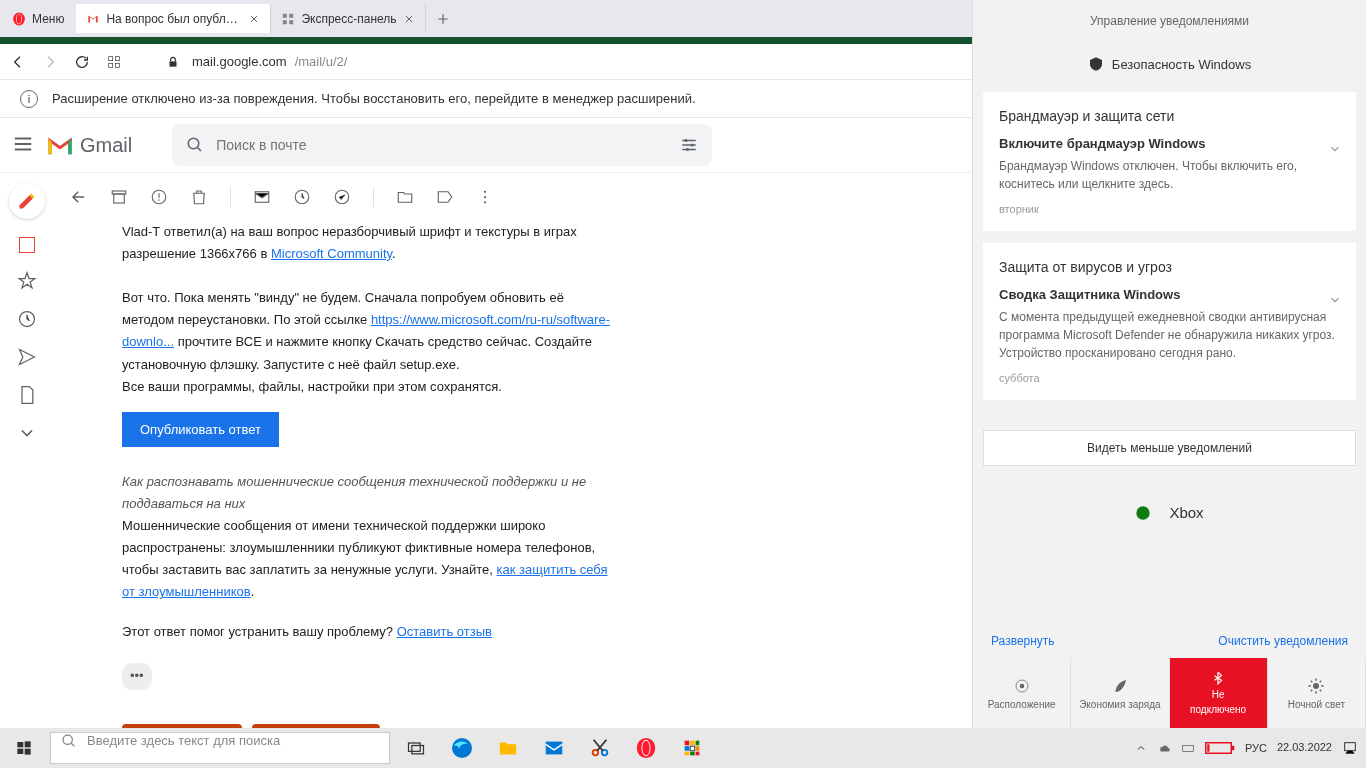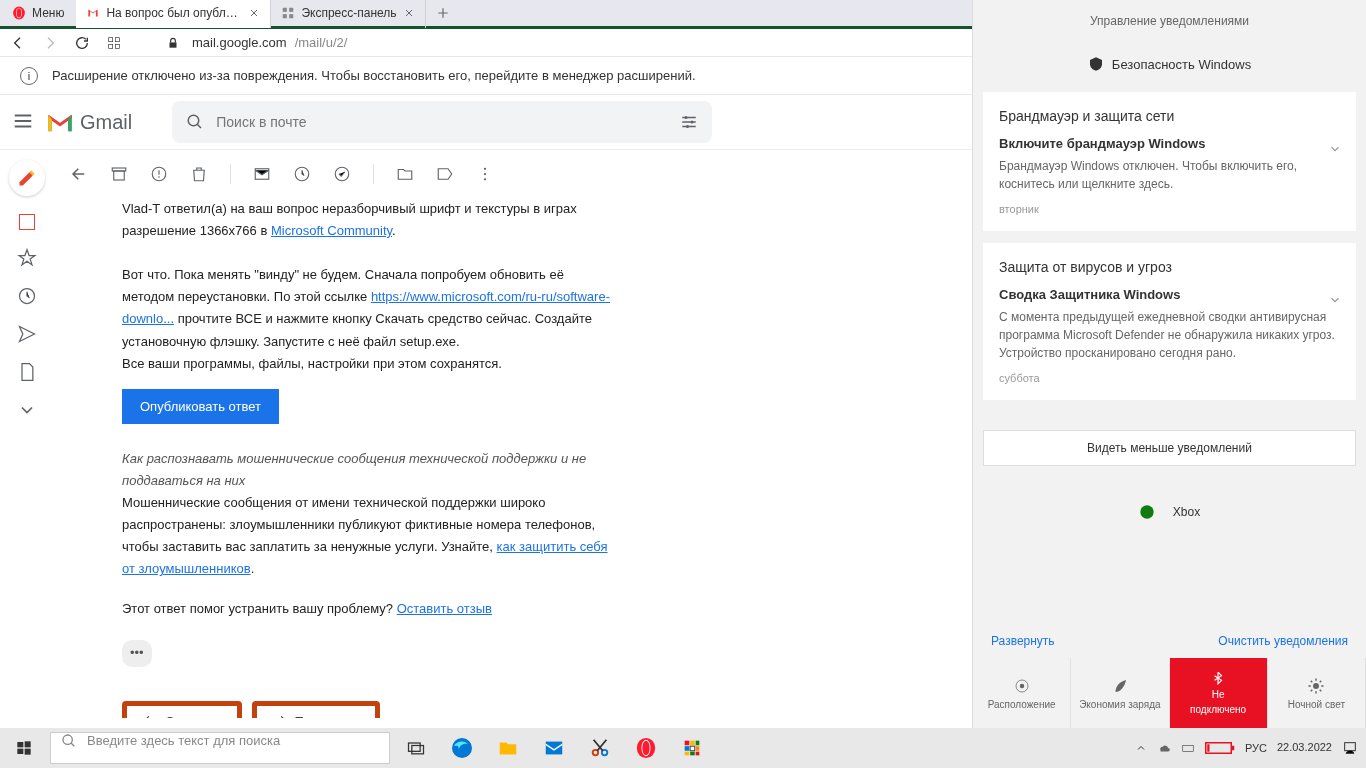--- a/index.html
+++ b/index.html
@@ -1,26 +1,26 @@
 <!DOCTYPE html>
 <html><head>
 <meta charset="utf-8">
 <style>
 *{margin:0;padding:0;box-sizing:border-box;font-family:Arial,sans-serif}
 body{width:1366px;height:768px;overflow:hidden;background:#fff;position:relative}
-.browser-top{height:29px;background:#e6e8ee;display:flex;align-items:center;border-bottom:3px solid #14532d}
+.browser-top{height:44px;background:#e6e8ee;display:flex;align-items:center;border-bottom:7px solid #14532d}
 .opera-menu{display:flex;align-items:center;gap:6px;padding:0 12px;height:100%;font-size:12px;color:#333}
 .opera-logo{width:14px;height:14px}
 .tab{height:29px;display:flex;align-items:center;padding:0 10px;gap:6px;font-size:12px;color:#333;border-right:1px solid #d0d2d8;max-width:195px}
 .tab.active{background:#fff}
 .tab-icon{width:14px;height:14px;flex-shrink:0}
 .tab-title{white-space:nowrap;overflow:hidden;text-overflow:ellipsis;flex:1}
 .tab-close{width:12px;height:12px;color:#666}
 .new-tab{padding:0 10px;color:#666}
-.addr-bar{height:28px;background:#fff;display:flex;align-items:center;padding:0 8px;gap:12px;border-bottom:1px solid #e8e8e8}
+.addr-bar{height:36px;background:#fff;display:flex;align-items:center;padding:0 8px;gap:12px;border-bottom:1px solid #e8e8e8}
 .nav-btn{width:20px;height:20px;color:#555;display:flex;align-items:center;justify-content:center}
 .nav-btn.disabled{color:#bbb}
 .addr-input{flex:1;display:flex;align-items:center;gap:8px;font-size:13px;color:#888}
 .addr-domain{color:#333}
 .warning-bar{height:38px;display:flex;align-items:center;padding:0 20px;gap:14px;font-size:13px;color:#333;border-bottom:1px solid #e8e8e8}
 .warn-icon{width:18px;height:18px;border:1.5px solid #666;border-radius:50%;display:flex;align-items:center;justify-content:center;font-size:11px}
 .gmail-header{height:55px;display:flex;align-items:center;padding:0 12px;gap:10px;border-bottom:1px solid #eee}
 .burger{width:24px;height:24px;color:#5f6368}
 .gmail-logo{display:flex;align-items:flex-end;gap:6px}
 .gmail-m{width:28px;height:22px}
@@ -49,21 +49,21 @@
 .notif-panel{position:absolute;right:0;top:0;width:394px;height:728px;background:#f2f2f2;border-left:1px solid #ddd;display:flex;flex-direction:column}
 .notif-header{text-align:center;padding:14px 18px;font-size:12px;color:#666}
 .notif-sec-title{display:flex;align-items:center;justify-content:center;gap:8px;padding:14px;font-size:13px;color:#333}
 .notif-card{background:#fff;margin:6px 10px;padding:16px;position:relative}
 .card-title{font-size:14px;color:#333;margin-bottom:12px}
 .card-sub{font-size:13px;font-weight:700;color:#333;margin-bottom:6px}
 .card-body{font-size:12px;color:#666;line-height:1.5}
 .card-time{font-size:11px;color:#999;margin-top:10px}
 .card-chevron{position:absolute;right:14px;top:50px;color:#999}
 .card-action{background:#fff;border:1px solid #ddd;padding:10px;text-align:center;margin:24px 10px;font-size:12px;color:#333}
-.xbox-row{display:flex;align-items:center;justify-content:center;gap:18px;padding:14px;font-size:12px;color:#333}
+.xbox-row{display:flex;align-items:center;justify-content:center;gap:18px;padding:14px;font-size:15px;color:#333}
 .notif-footer{display:flex;justify-content:space-between;padding:10px 18px;font-size:12px;color:#1a73e8;margin-top:auto}
 .quick-actions{display:flex;height:70px}
 .qa-tile{flex:1;display:flex;flex-direction:column;align-items:center;justify-content:center;font-size:10px;color:#666;gap:4px;border-right:1px solid #e0e0e0}
 .qa-tile.bt{background:#e81123;color:#fff}
 .taskbar{position:absolute;bottom:0;left:0;right:0;height:40px;background:#e8e8e8;display:flex;align-items:center}
 .start-btn{width:48px;height:40px;display:flex;align-items:center;justify-content:center}
 .win-search{width:340px;height:32px;background:#fff;border:1px solid #ccc;margin-left:2px;display:flex;align-items:flex-start;padding:0 10px;gap:10px;font-size:13px;color:#888}
 .task-icons{display:flex;gap:2px;margin-left:4px}
 .task-icon{width:44px;height:40px;display:flex;align-items:center;justify-content:center}
 .tray{margin-left:auto;display:flex;align-items:center;gap:10px;padding-right:8px;font-size:11px;color:#333}

